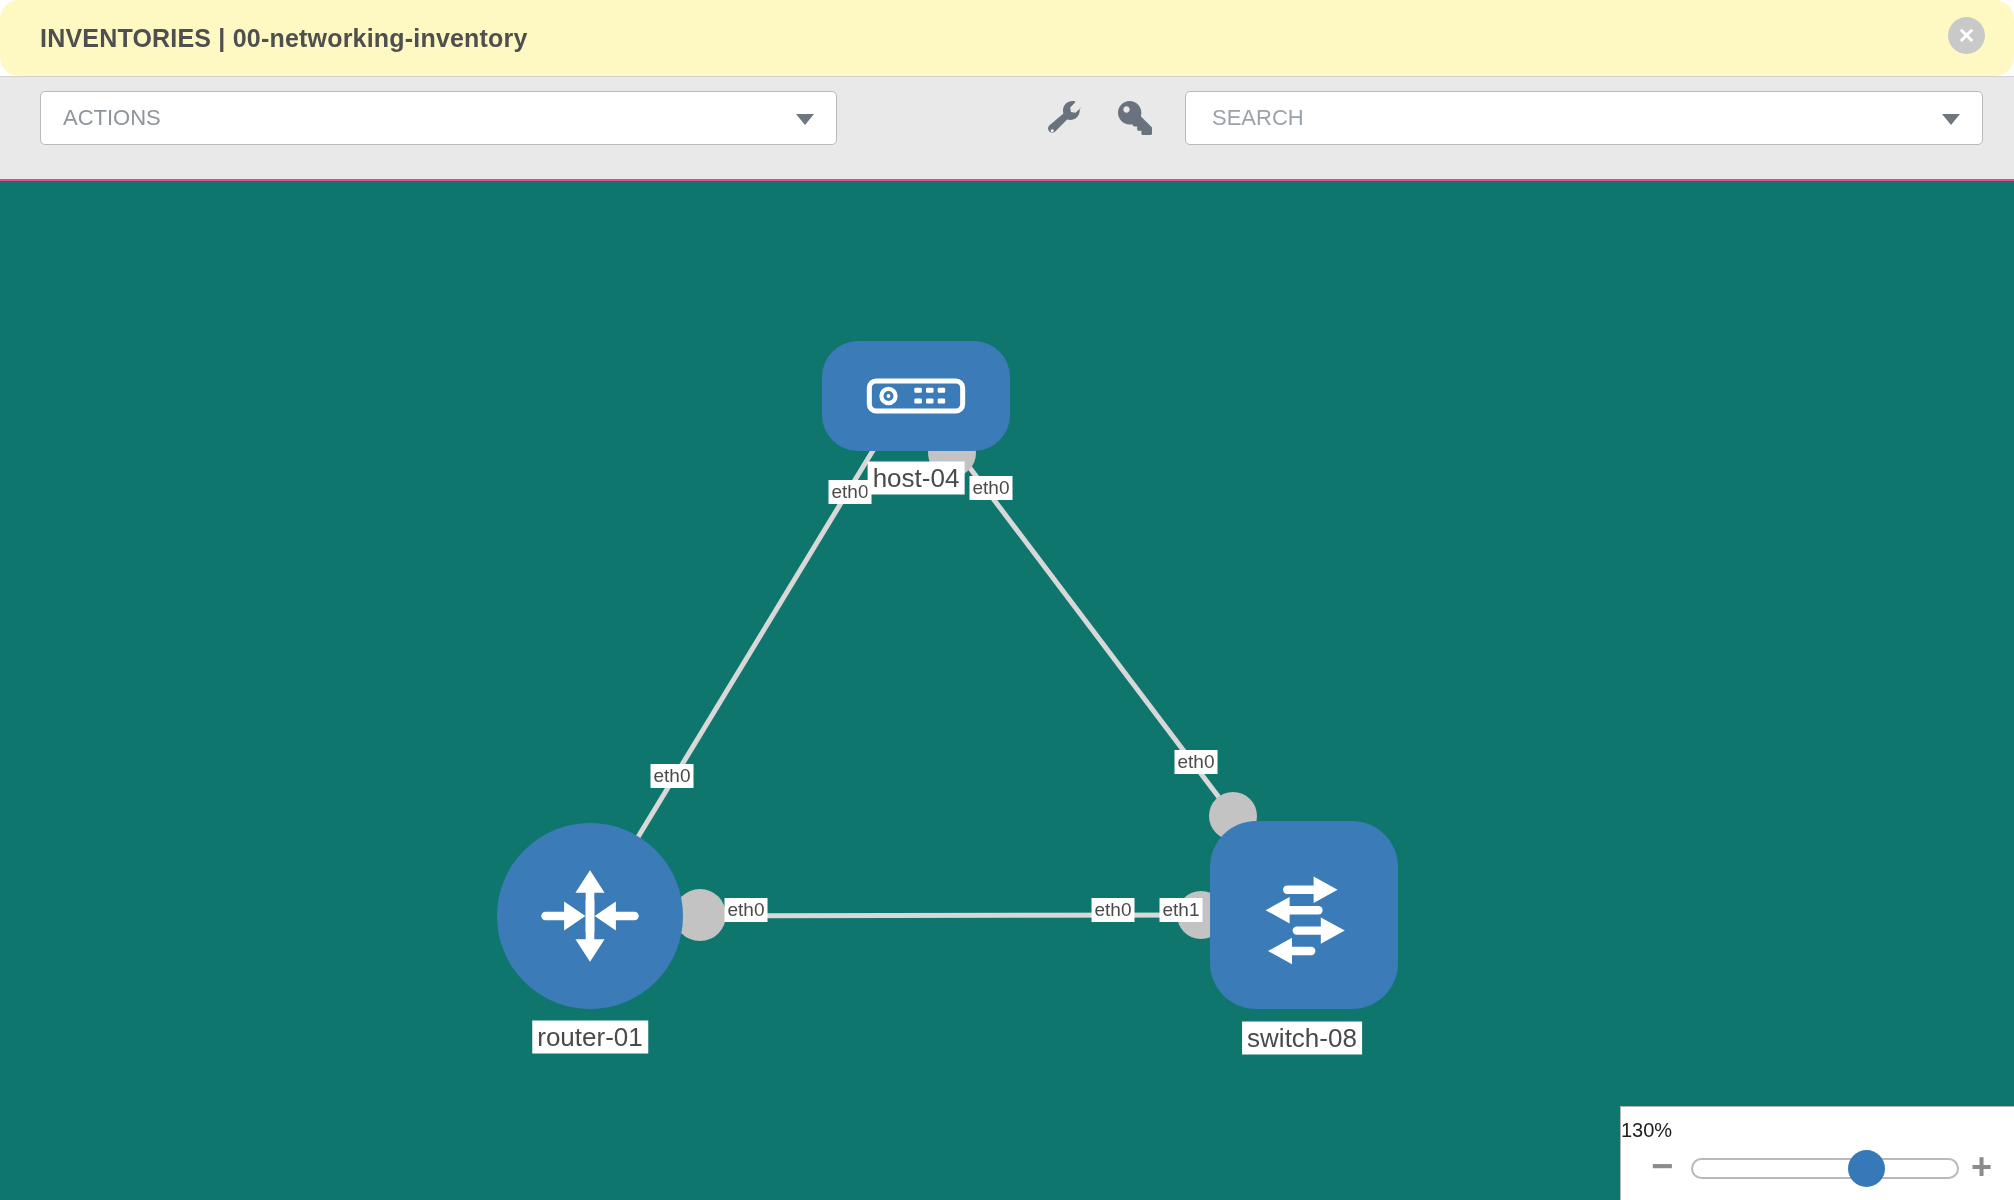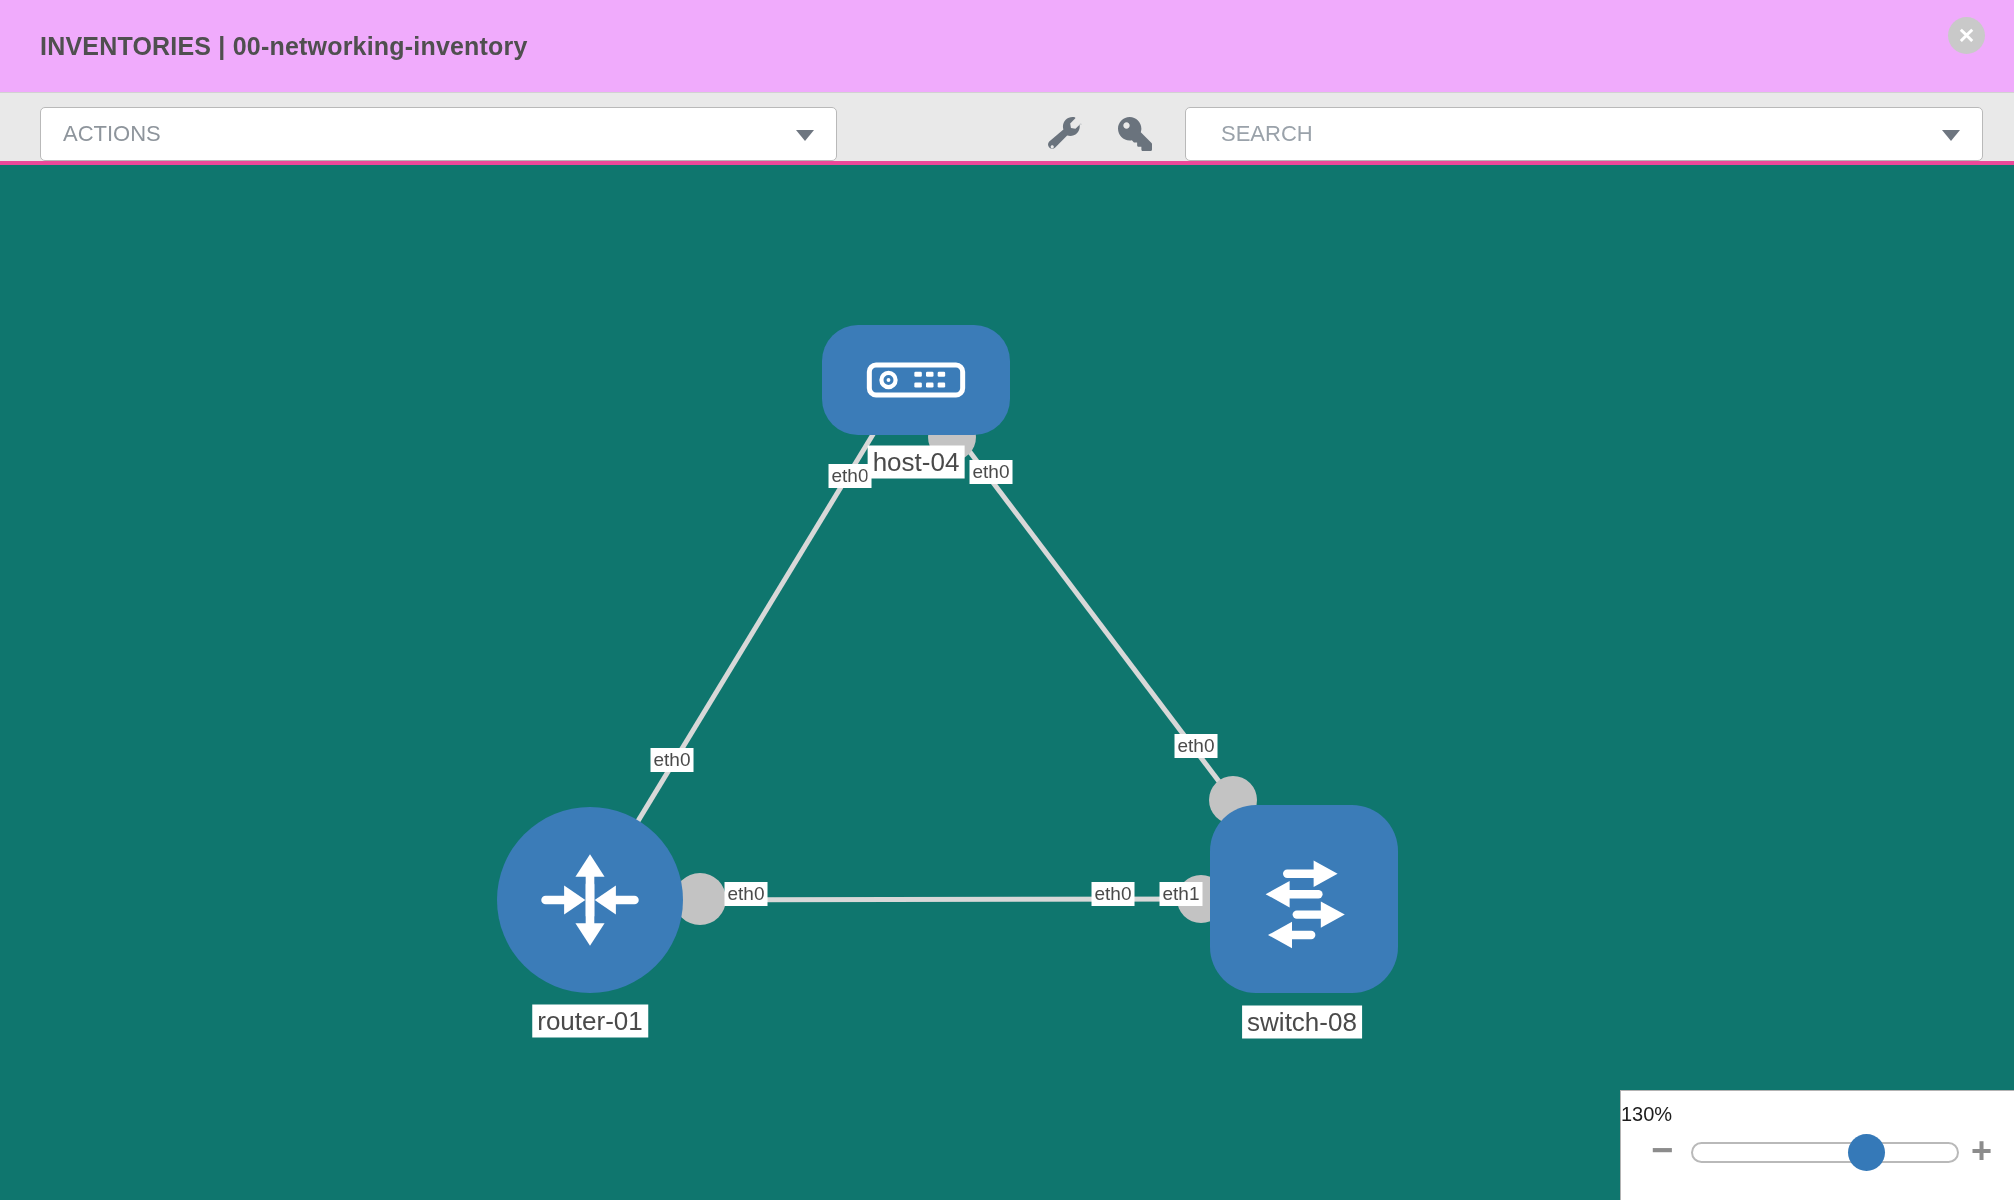--- a/index.html
+++ b/index.html
@@ -1,37 +1,37 @@
 <!DOCTYPE html>
 <html><head>
 <meta charset="utf-8">
 <style>
   * { margin:0; padding:0; box-sizing:border-box; }
   html,body { width:2014px; height:1200px; overflow:hidden; background:#fff;
               font-family:"Liberation Sans", sans-serif; }
   .app { position:relative; width:2014px; height:1200px; }
 
   
-  .header { position:relative; height:92px; background:#f0abfc; }
+  .header { position:relative; height:76px; background:#fef9c3;border-radius:19px; }
   .title { position:absolute; left:40px; top:50%; transform:translateY(-50%);
            font-size:25px; font-weight:bold; color:#4f4f4f; letter-spacing:0.2px; }
   .close-btn { position:absolute; right:29px; top:17px; width:37px; height:37px;
                border-radius:50%; background:#c9c9c9; color:#fff; display:flex;
                align-items:center; justify-content:center; font-size:21px; font-weight:bold;
                cursor:pointer; line-height:1; }
 
   
-  .toolbar { position:relative; height:73px; background:#e9e9e9;
-             border-top:1px solid #d2d2d2; border-bottom:4px solid #ec4899; }
+  .toolbar { position:relative; height:105px; background:#e9e9e9;
+             border-top:1px solid #d2d2d2; border-bottom:2px solid #ec4899; }
   .select-box { position:absolute; top:14px; height:54px; background:#fff;
                 border:1px solid #b9b9b9; border-radius:5px; display:flex;
                 align-items:center; padding:0 22px; color:#8e959c; font-size:22px;
                 cursor:pointer; }
   .actions-box { left:40px; width:797px; }
-  .search-box { left:1185px; width:798px; padding:13px; }
+  .search-box { left:1185px; width:798px; padding:4px; }
   .search-input { border:none; outline:none; width:720px; height:50px; margin-left:22px;
                   font-size:22px; color:#555; background:transparent;
                   font-family:"Liberation Sans", sans-serif; }
   .search-input::placeholder { color:#9aa2aa; opacity:1; }
   .caret { position:absolute; right:22px; top:22px; width:0; height:0;
            border-left:9px solid transparent; border-right:9px solid transparent;
            border-top:11px solid #6e7680; }
   .tool-icon { position:absolute; width:38px; height:38px; top:22px; cursor:pointer;
                display:flex; align-items:center; justify-content:center; }
   .tool-icon svg { width:34px; height:34px; fill:#6a737d; }

